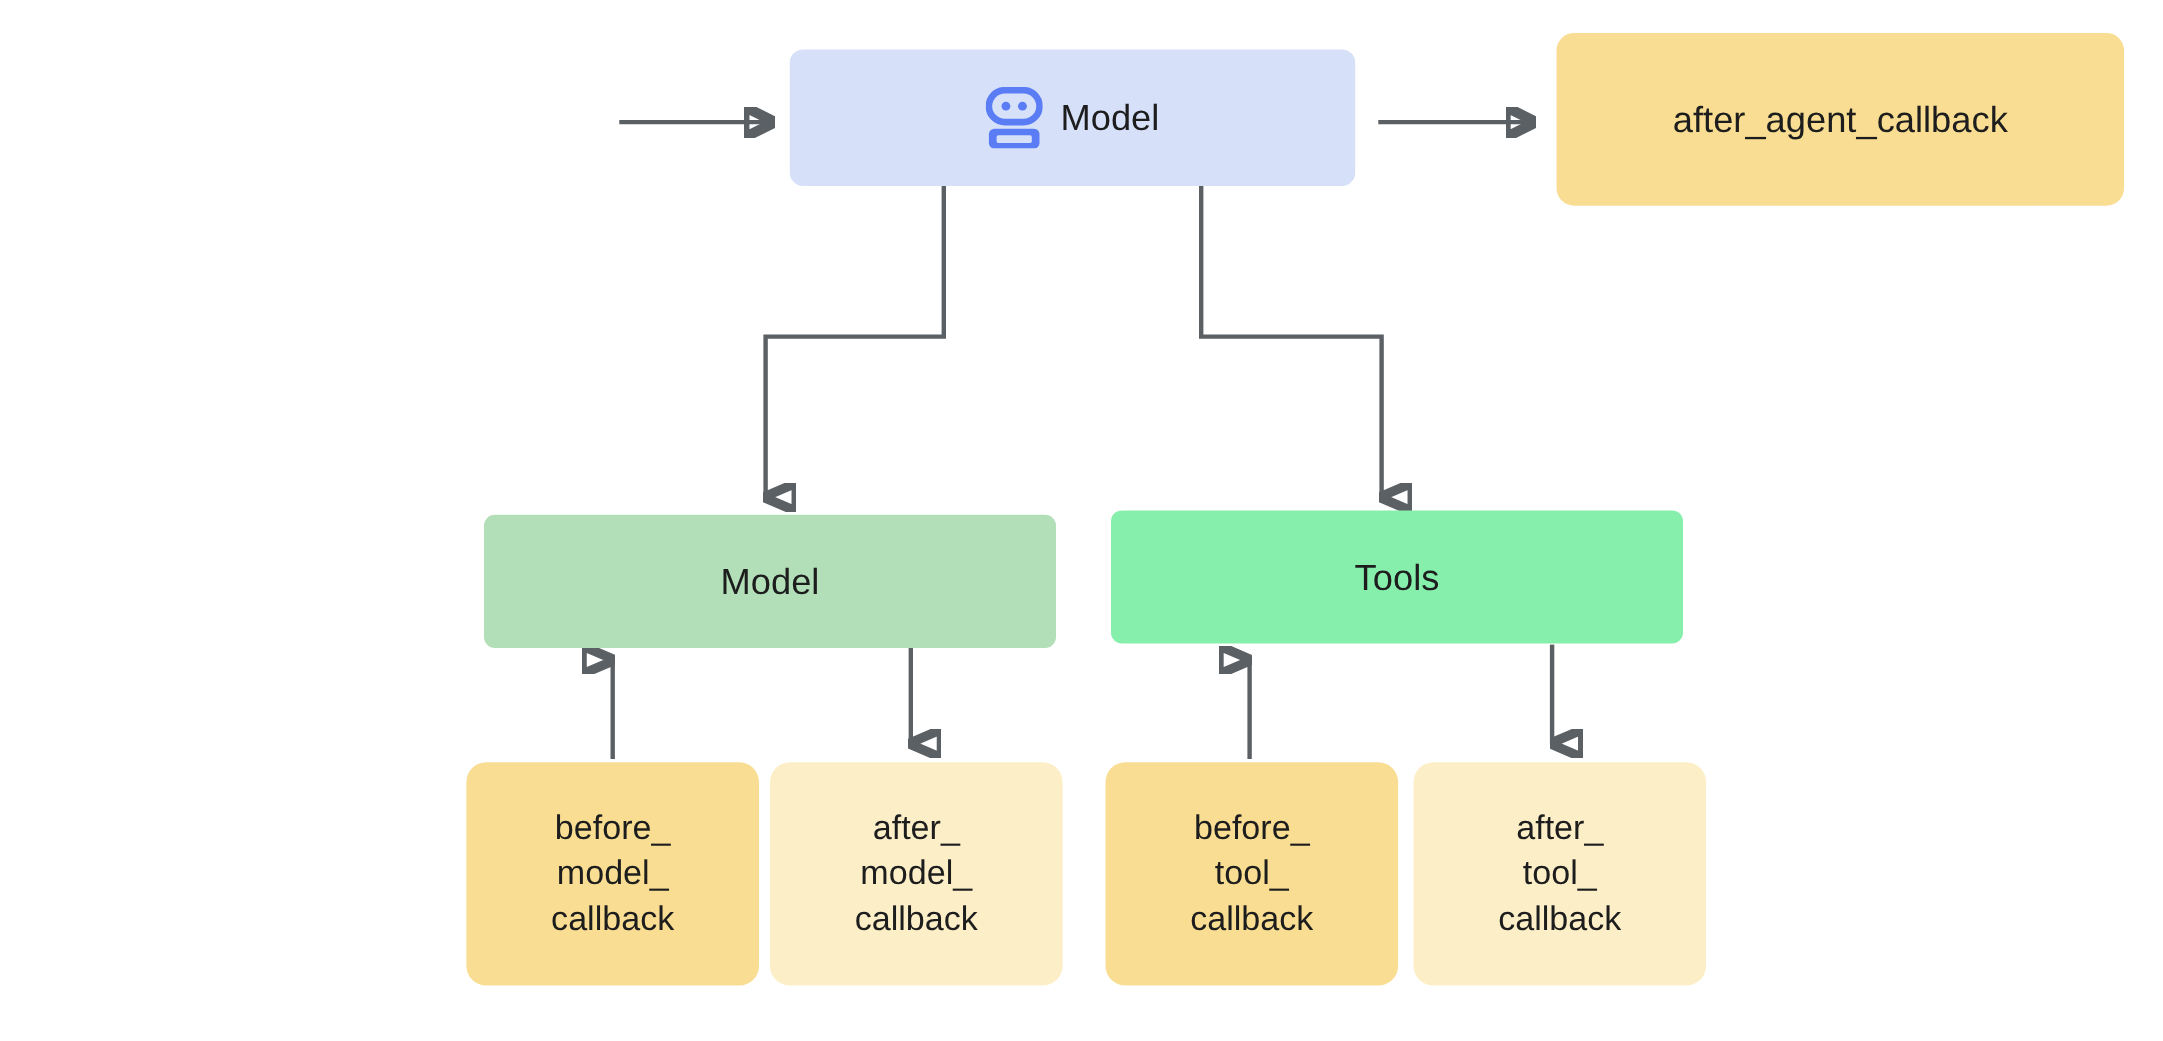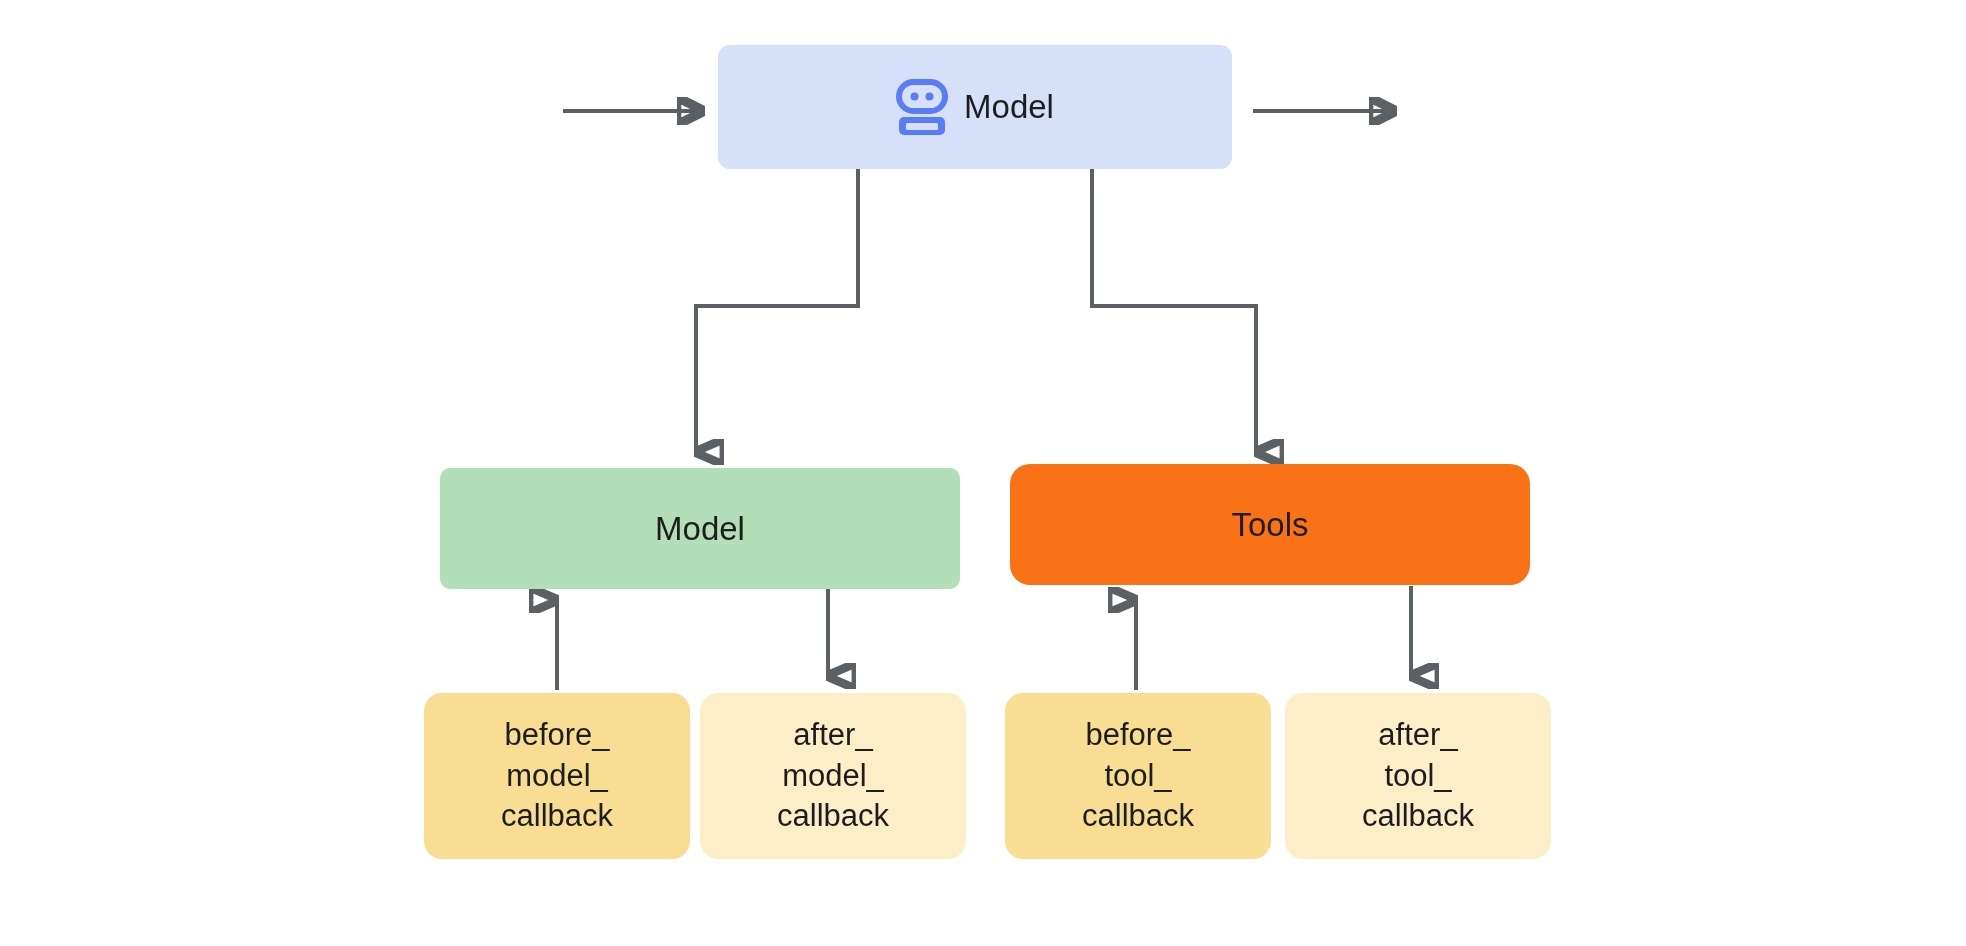--- a/index.html
+++ b/index.html
@@ -74,29 +74,29 @@
   .node--model {
     left: 440px; top: 468px;
     width: 520px; height: 121px;
     background: #b2dfb8;
     font-size: 33px;
     border-radius: 10px;
   }
   .node--tools {
     left: 1010px; top: 464px;
     width: 520px; height: 121px;
-    background: #f97316;
-    font-size: 33px;
-    border-radius: 20px;
+    background: #86efac;
+    font-size: 33px;
+    border-radius: 10px;
   }
 
   
   .node--cb {
     top: 693px;
-    width: 266px; height: 166px;
+    width: 266px; height: 203px;
     font-size: 31px;
     border-radius: 18px;
     padding: 0 10px;
   }
   .node--before-model { left: 424px; background: #f8dd92; }
   .node--after-model  { left: 700px; background: #fcefc8; }
   .node--before-tool  { left: 1005px; background: #f8dd92; }
   .node--after-tool   { left: 1285px; background: #fcefc8; }
 
   .cb-text { white-space: pre-line; display: block; }
@@ -156,20 +156,23 @@
         <rect x="3" y="3" width="46" height="29" rx="14.5" ry="14.5" fill="none" stroke="#5a7df5" stroke-width="6"></rect>
         <circle cx="18.5" cy="17.5" r="4" fill="#5a7df5"></circle>
         <circle cx="33.5" cy="17.5" r="4" fill="#5a7df5"></circle>
         <rect x="3" y="38" width="46" height="18" rx="5" ry="5" fill="#5a7df5"></rect>
         <rect x="10" y="44" width="32" height="7" rx="1.5" ry="1.5" fill="#d6e0f8"></rect>
       </svg>
       <span>Model</span>
     </span>
   </div>
 
+  <div class="node node--after-agent">
+    <span>after_agent_callback</span>
+  </div>
 
   <div class="node node--model">
     <span>Model</span>
   </div>
 
   <div class="node node--tools">
     <span>Tools</span>
   </div>
 
   <div class="node node--cb node--before-model">

